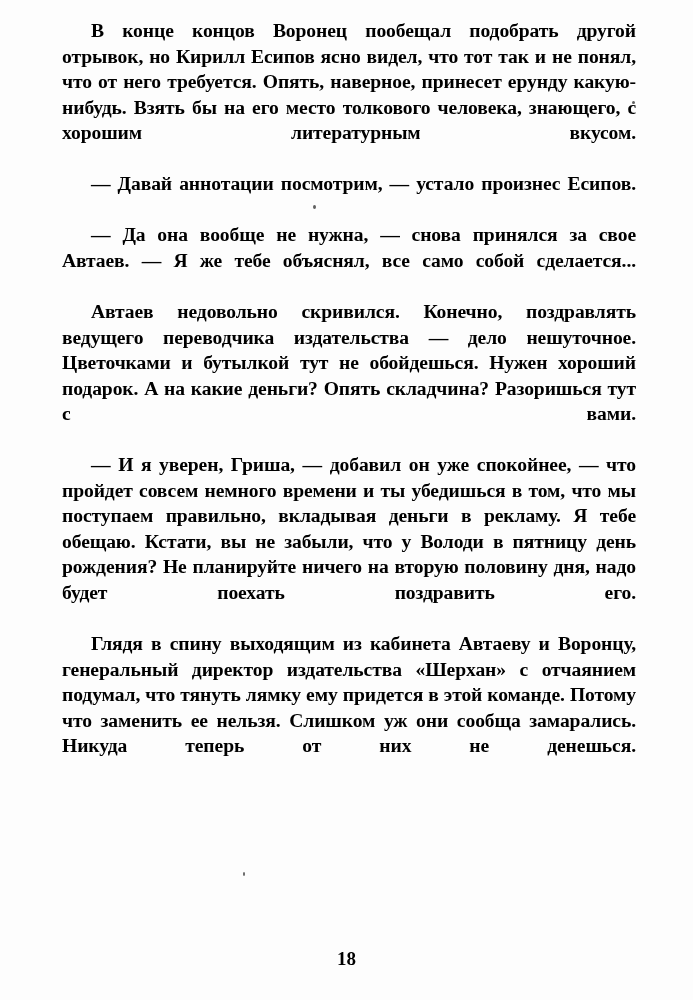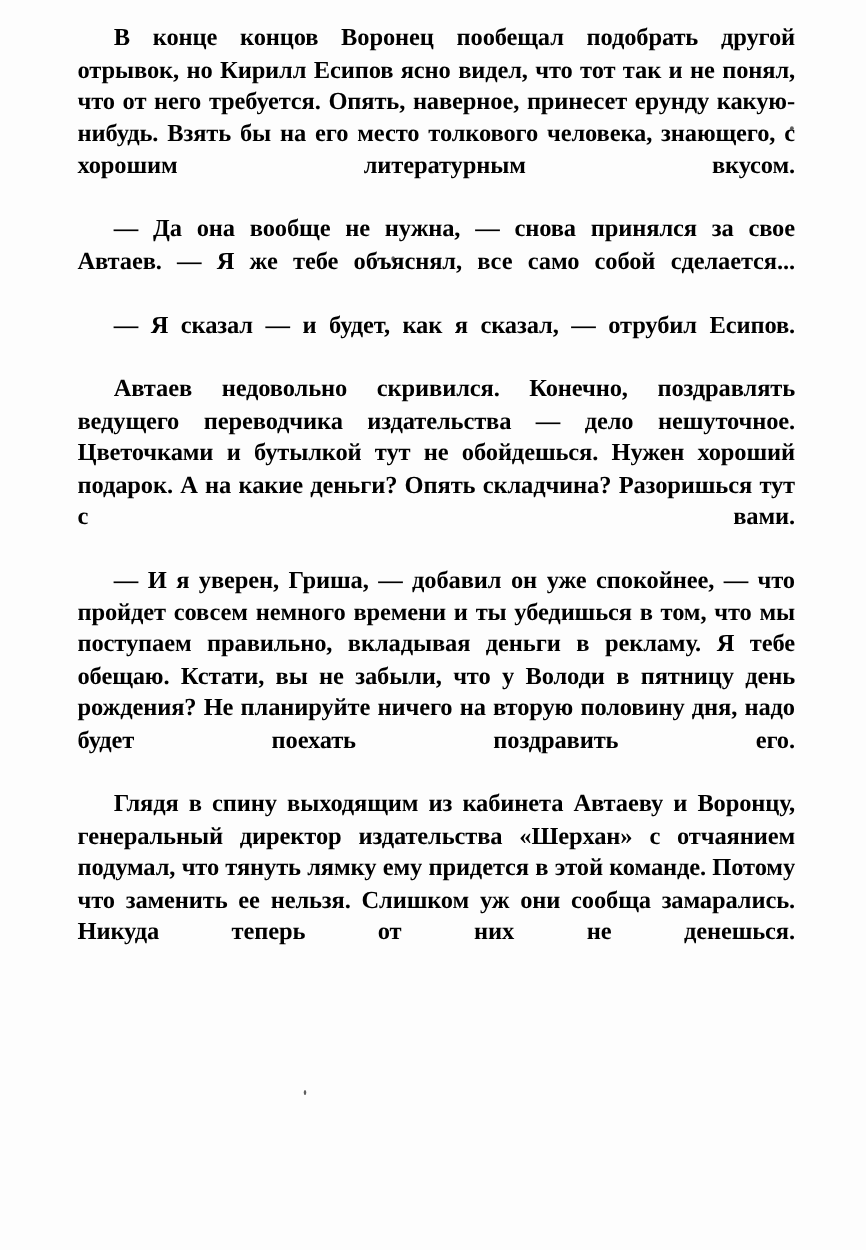--- a/index.html
+++ b/index.html
@@ -73,26 +73,27 @@
   }
 </style>
 </head>
 <body>
 
 <div id="page">
 
   <div id="text-column">
 
     <p class="para">В конце концов Воронец пообещал подобрать другой отрывок, но Кирилл Есипов ясно видел, что тот так и не понял, что от него требуется. Опять, наверное, принесет ерунду какую-нибудь. Взять бы на его место толкового человека, знающего, с хорошим литературным вкусом.</p>
+    <p class="para">— Давай аннотации посмотрим, — устало произнес Есипов.</p>
     <p class="para">— Да она вообще не нужна, — снова принялся за свое Автаев. — Я же тебе объяснял, все само собой сделается...</p>
-    <p class="para">— Я сказал — и будет, как я сказал, — отрубил Есипов.</p>
     <p class="para">Автаев недовольно скривился. Конечно, поздравлять ведущего переводчика издательства — дело нешуточное. Цветочками и бутылкой тут не обойдешься. Нужен хороший подарок. А на какие деньги? Опять складчина? Разоришься тут с вами.</p>
     <p class="para">— И я уверен, Гриша, — добавил он уже спокойнее, — что пройдет совсем немного времени и ты убедишься в том, что мы поступаем правильно, вкладывая деньги в рекламу. Я тебе обещаю. Кстати, вы не забыли, что у Володи в пятницу день рождения? Не планируйте ничего на вторую половину дня, надо будет поехать поздравить его.</p>
     <p class="para">Глядя в спину выходящим из кабинета Автаеву и Воронцу, генеральный директор издательства «Шерхан» с отчаянием подумал, что тянуть лямку ему придется в этой команде. Потому что заменить ее нельзя. Слишком уж они сообща замарались. Никуда теперь от них не денешься.</p>
 
   </div>
 
+  <div id="page-number">18</div>
 
   <div class="speck" style="left:632px; top:101px; width:3px; height:3px;"></div>
   <div class="speck" style="left:313px; top:205px; width:3px; height:4px;"></div>
   <div class="speck" style="left:243px; top:872px; width:2px; height:4px;"></div>
 
 </div>
 
 </body></html>

